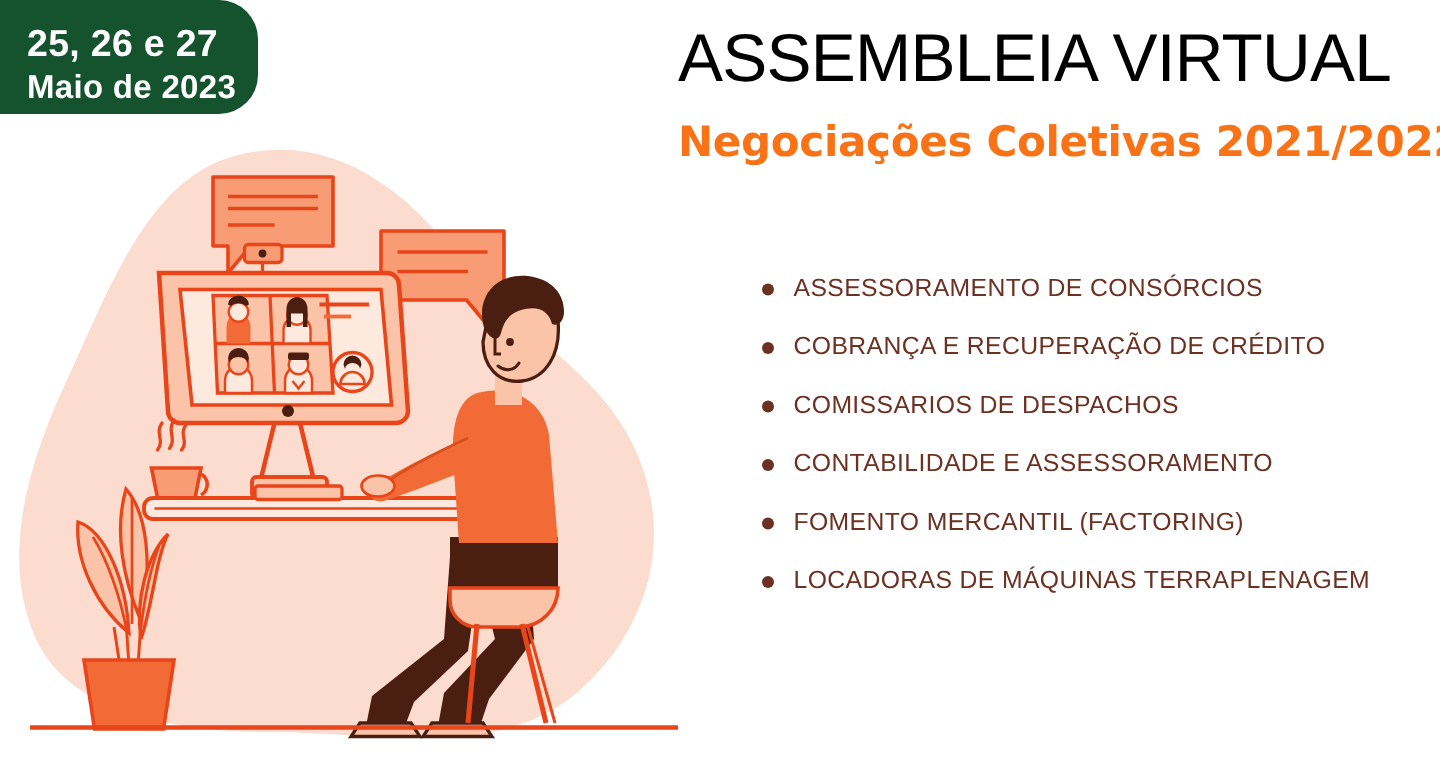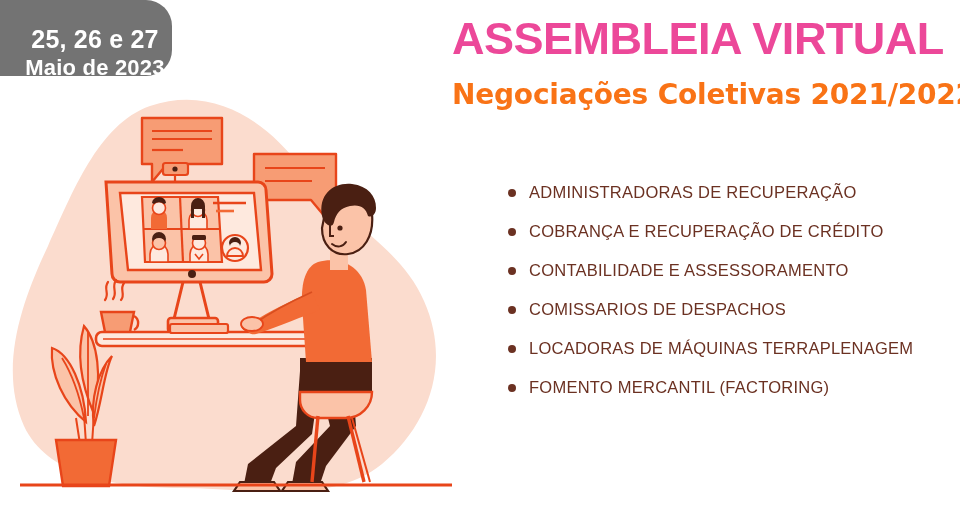--- a/index.html
+++ b/index.html
@@ -19,26 +19,25 @@
     overflow: hidden;
   }
 
   
   .date-badge {
     position: absolute;
     left: 0;
     top: 0;
     width: 172px;
     height: 76px;
-    background: #737373;
+    background: #14532d;
     border-top-right-radius: 26px;
     border-bottom-right-radius: 26px;
     box-sizing: border-box;
-    padding: 25px 0 0 18px;
-    text-align: center;
+    padding: 15px 0 0 18px;
   }
   .date-badge .line1,
   .date-badge .line2 {
     color: #ffffff;
     font-family: "Liberation Sans", sans-serif;
     font-weight: bold;
     letter-spacing: 0.2px;
     white-space: nowrap;
   }
   .date-badge .line1 {
@@ -49,25 +48,25 @@
     font-size: 22px;
     line-height: 27px;
   }
 
   
   .headline {
     position: absolute;
     left: 452px;
     top: 14px;
     font-family: "Liberation Sans", sans-serif;
-    font-weight: bold;
+    font-weight: normal;
     font-size: 45px;
     line-height: 50px;
     letter-spacing: -0.5px;
-    color: #ec4899;
+    color: #000000;
     white-space: nowrap;
   }
   .subhead {
     position: absolute;
     left: 452px;
     top: 78px;
     font-family: "DejaVu Sans", sans-serif;
     font-weight: bold;
     font-size: 28px;
     line-height: 34px;
@@ -125,41 +124,41 @@
     <div class="line1">25, 26 e 27</div>
     <div class="line2">Maio de 2023</div>
   </div>
 
   <div class="headline">ASSEMBLEIA VIRTUAL</div>
   <div class="subhead">Negociações Coletivas 2021/2022</div>
 
   <ul class="seg-list">
     <li class="seg-item">
       <span class="seg-dot"></span>
-      <span class="seg-label">ADMINISTRADORAS DE RECUPERAÇÃO</span>
+      <span class="seg-label">ASSESSORAMENTO DE CONSÓRCIOS</span>
     </li>
     <li class="seg-item">
       <span class="seg-dot"></span>
       <span class="seg-label">COBRANÇA E RECUPERAÇÃO DE CRÉDITO</span>
     </li>
     <li class="seg-item">
       <span class="seg-dot"></span>
+      <span class="seg-label">COMISSARIOS DE DESPACHOS</span>
+    </li>
+    <li class="seg-item">
+      <span class="seg-dot"></span>
       <span class="seg-label">CONTABILIDADE E ASSESSORAMENTO</span>
     </li>
     <li class="seg-item">
       <span class="seg-dot"></span>
-      <span class="seg-label">COMISSARIOS DE DESPACHOS</span>
+      <span class="seg-label">FOMENTO MERCANTIL (FACTORING)</span>
     </li>
     <li class="seg-item">
       <span class="seg-dot"></span>
       <span class="seg-label">LOCADORAS DE MÁQUINAS TERRAPLENAGEM</span>
-    </li>
-    <li class="seg-item">
-      <span class="seg-dot"></span>
-      <span class="seg-label">FOMENTO MERCANTIL (FACTORING)</span>
     </li>
   </ul>
 
   <div class="illustration">
     <svg width="470" height="424" viewBox="0 0 470 424" xmlns="http://www.w3.org/2000/svg">
 
       <path d="M150,10 C215,-12 268,28 300,70 C345,128 400,150 424,205
                C452,268 428,330 382,368 C330,410 250,392 180,392
                C112,392 46,378 24,330 C-2,272 22,205 48,150
                C72,98 98,28 150,10 Z" fill="#FBDCCE"></path>

